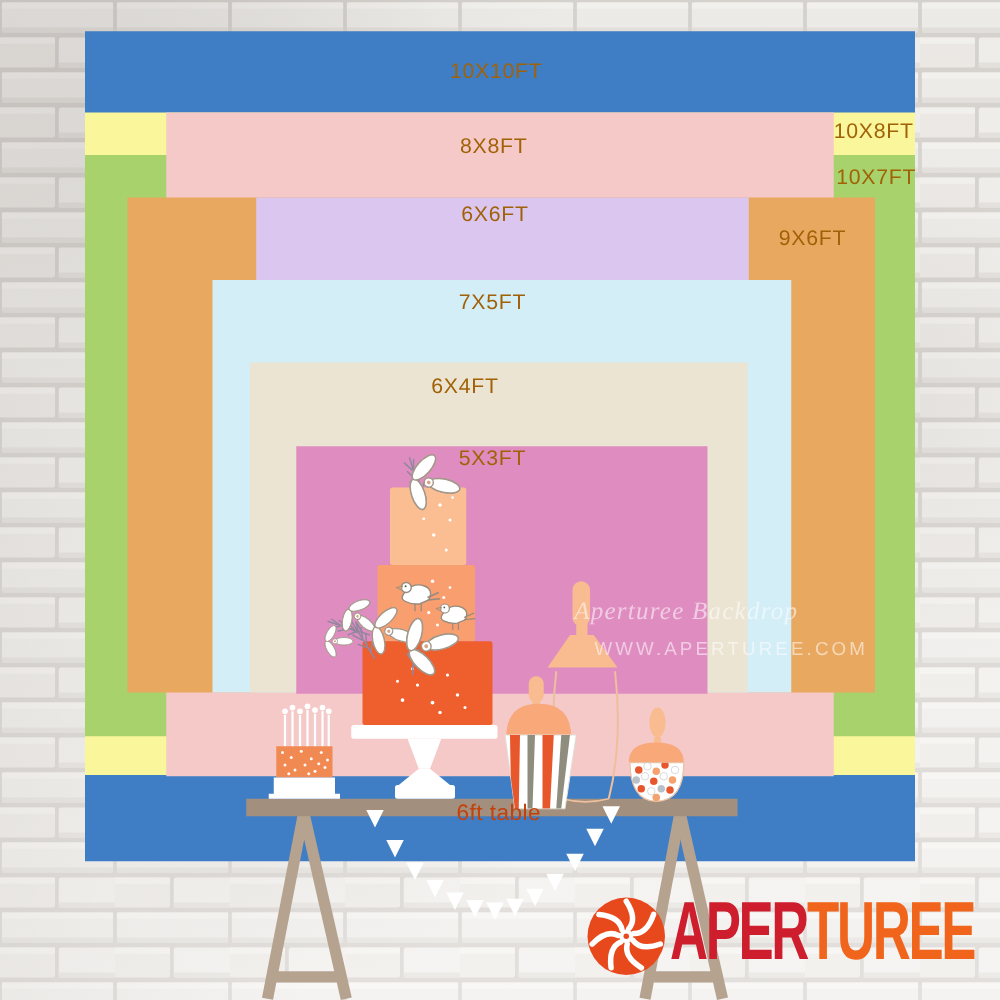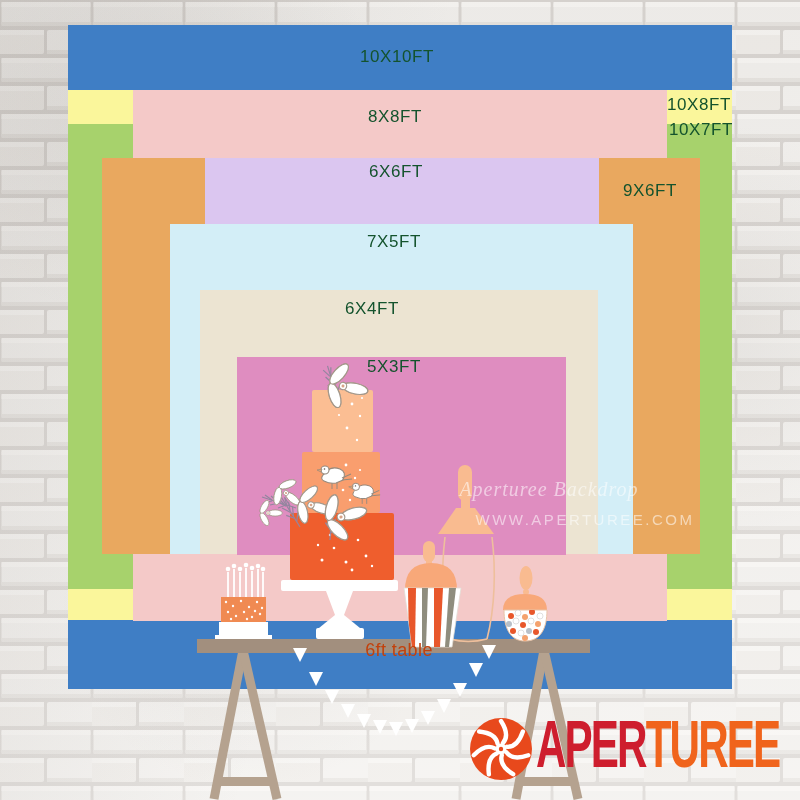--- a/index.html
+++ b/index.html
@@ -16,25 +16,25 @@
   .r0{left:68px;top:25px;width:664px;height:664px}
   .r1{left:68px;top:90px;width:664px;height:530px}
   .r2{left:68px;top:124px;width:664px;height:465px}
   .r3{left:133px;top:90px;width:534px;height:531px}
   .r4{left:102px;top:158px;width:598px;height:396px}
   .r5{left:205px;top:158px;width:394px;height:396px}
   .r6{left:170px;top:224px;width:463px;height:330px}
   .r7{left:200px;top:290px;width:398px;height:264px}
   .r8{left:237px;top:357px;width:329px;height:198px}
   .size-label{position:absolute;z-index:20;transform:translateX(-50%);
-    font-size:17px;line-height:1;color:#14532d;letter-spacing:.6px;white-space:nowrap;}
+    font-size:17px;line-height:1;color:#a16207;letter-spacing:.6px;white-space:nowrap;}
   .lab-10x10{left:397px;top:48px}
   .lab-8x8{left:395px;top:108px}
   .lab-10x8{left:699px;top:96px}
-  .lab-10x7{left:701px;top:121px}
+  .lab-10x7{left:701px;top:133px}
   .lab-6x6{left:396px;top:163px}
   .lab-9x6{left:650px;top:182px}
   .lab-7x5{left:394px;top:233px}
   .lab-6x4{left:372px;top:300px}
   .lab-5x3{left:394px;top:358px}
   
   #art{position:absolute;left:0;top:0;z-index:30;pointer-events:none;}
   .lab-table{position:absolute;left:399px;top:640px;z-index:35;transform:translateX(-50%);
     font-size:18px;color:#c2410c;letter-spacing:.4px;}
   

